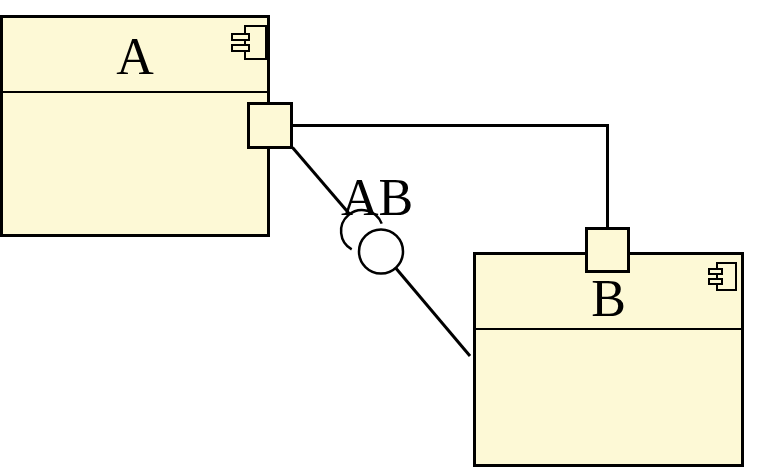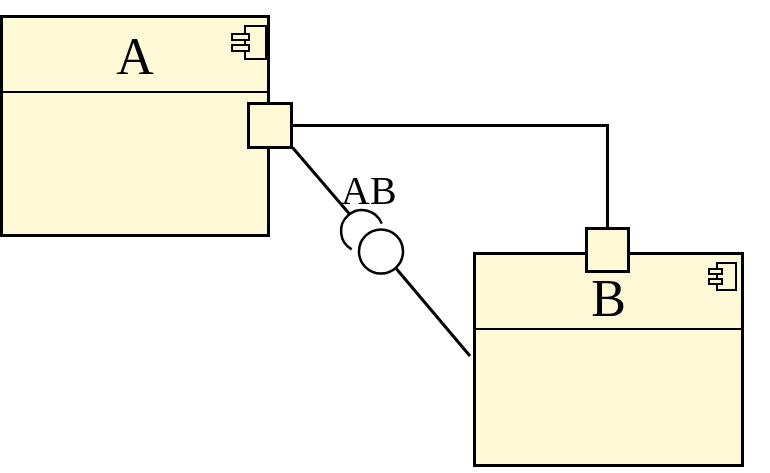--- a/index.html
+++ b/index.html
@@ -37,21 +37,21 @@
   .comp-label {
     position: absolute;
     text-align: center;
     font-size: 52px;
     line-height: 1.2;
     z-index: 3;
     pointer-events: none;
   }
   .conn-label {
     position: absolute;
-    font-size: 40px;
+    font-size: 52px;
     line-height: 1.2;
     z-index: 6;
   }
   .port {
     position: absolute;
     background: var(--fill);
     border: 3px solid var(--stroke);
     box-sizing: border-box;
     z-index: 4;
   }

